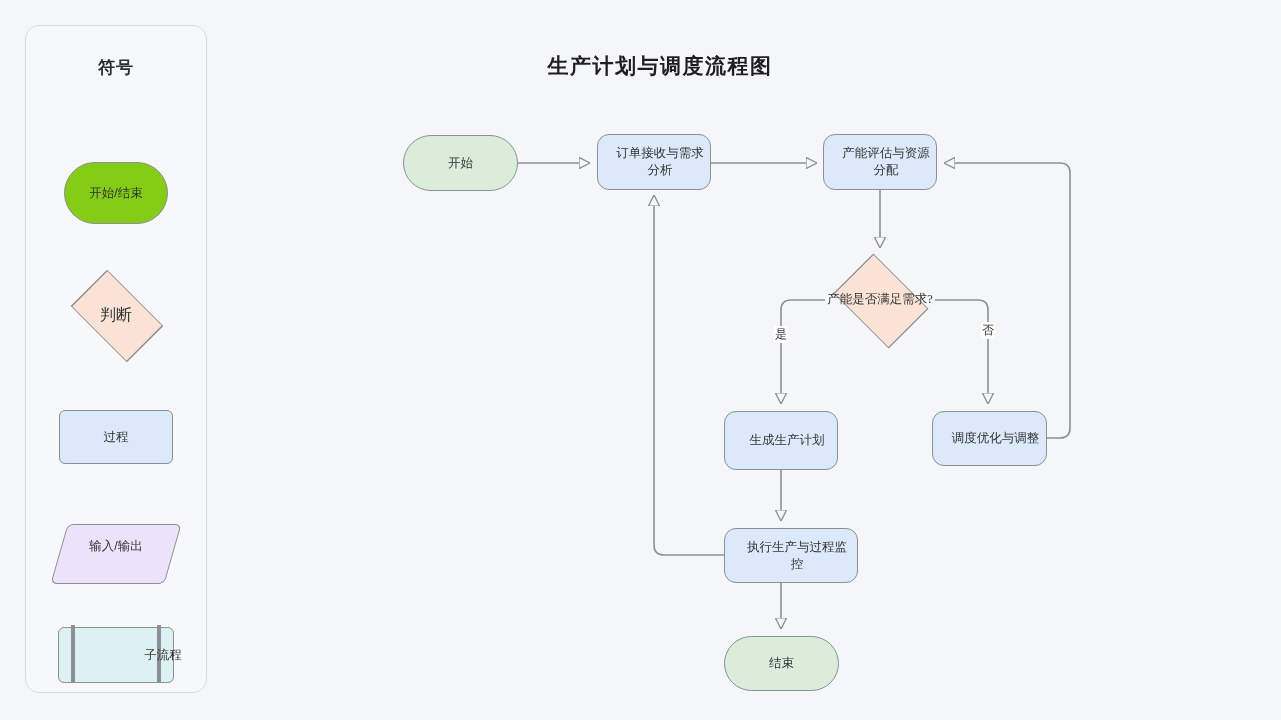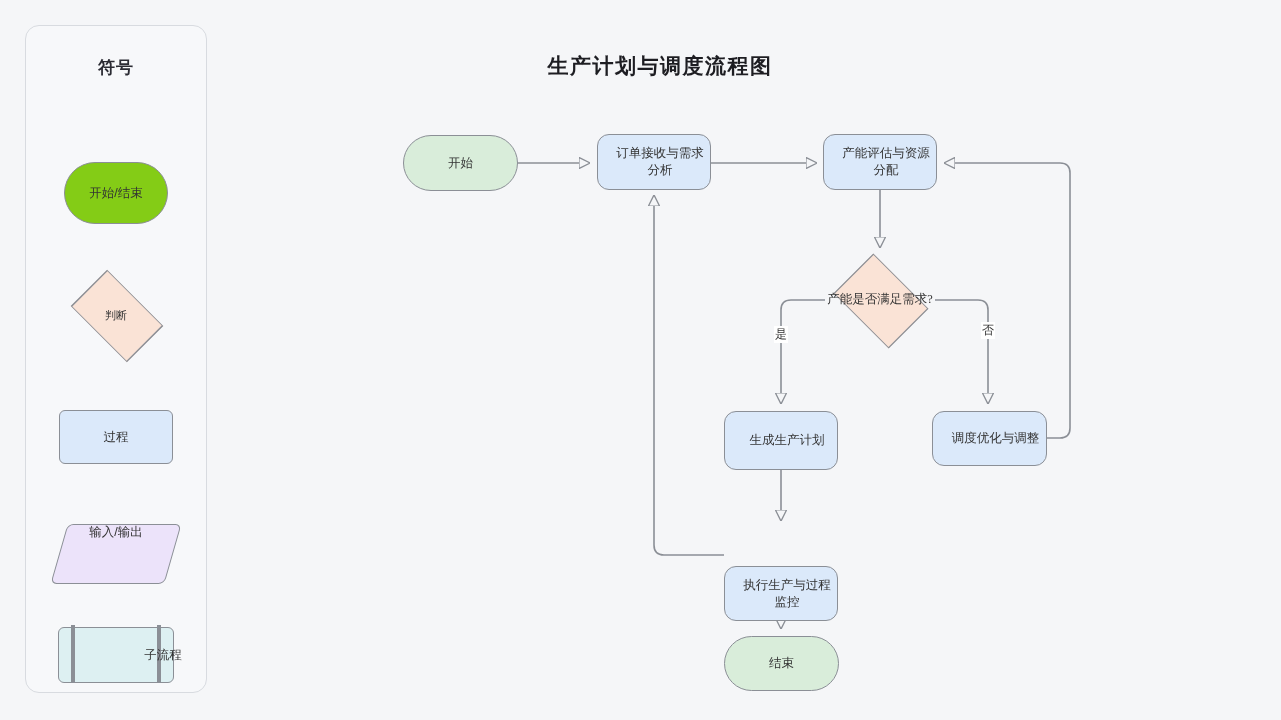--- a/index.html
+++ b/index.html
@@ -74,32 +74,32 @@
     left: 50%; top: 50%;
     width: 54px; height: 54px;
     margin-left: -27px; margin-top: -27px;
     background: #fae3d6;
     border: 1.6px solid #8b8f96;
     transform: rotate(45deg) scale(1.42, 0.92);
   }
   .sh-decision-label {
     position: relative;
     z-index: 2;
-    font-size: 11px;
+    font-size: 16px;
     color: #333;
   }
   .sh-process {
     width: 114px; height: 54px;
     background: #dbe9fa;
     border-radius: 6px;
   }
   .sh-io-wrap {
     width: 130px; height: 44px;
     position: relative;
-    display: flex; justify-content: center;
+    display: flex; align-items: center; justify-content: center;
   }
   .sh-io {
     position: absolute;
     left: 8px; top: 0;
     width: 112px; height: 58px;
     background: #ece3fa;
     border: 1.6px solid #8b8f96;
     border-radius: 6px;
     transform: skewX(-16deg);
   }
@@ -306,21 +306,21 @@
 </div>
 
 <div class="node process" style="left:724px; top:411px; width:114px; height:59px;">
   <span>生成生产计划</span>
 </div>
 
 <div class="node process" style="left:932px; top:411px; width:115px; height:55px;">
   <span>调度优化与调整</span>
 </div>
 
-<div class="node process" style="left:724px; top:528px; width:114px; height:55px;margin-top:38px;">
+<div class="node process" style="left:724px; top:528px; width:134px; height:55px;">
   <span>执行生产与过程监控</span>
 </div>
 
 <div class="node terminator" style="left:724px; top:636px; width:115px; height:55px;">
   <span>结束</span>
 </div>
 
 <div class="edge-label" style="left:774px; top:326px;">是</div>
 <div class="edge-label" style="left:981px; top:322px;">否</div>
 

